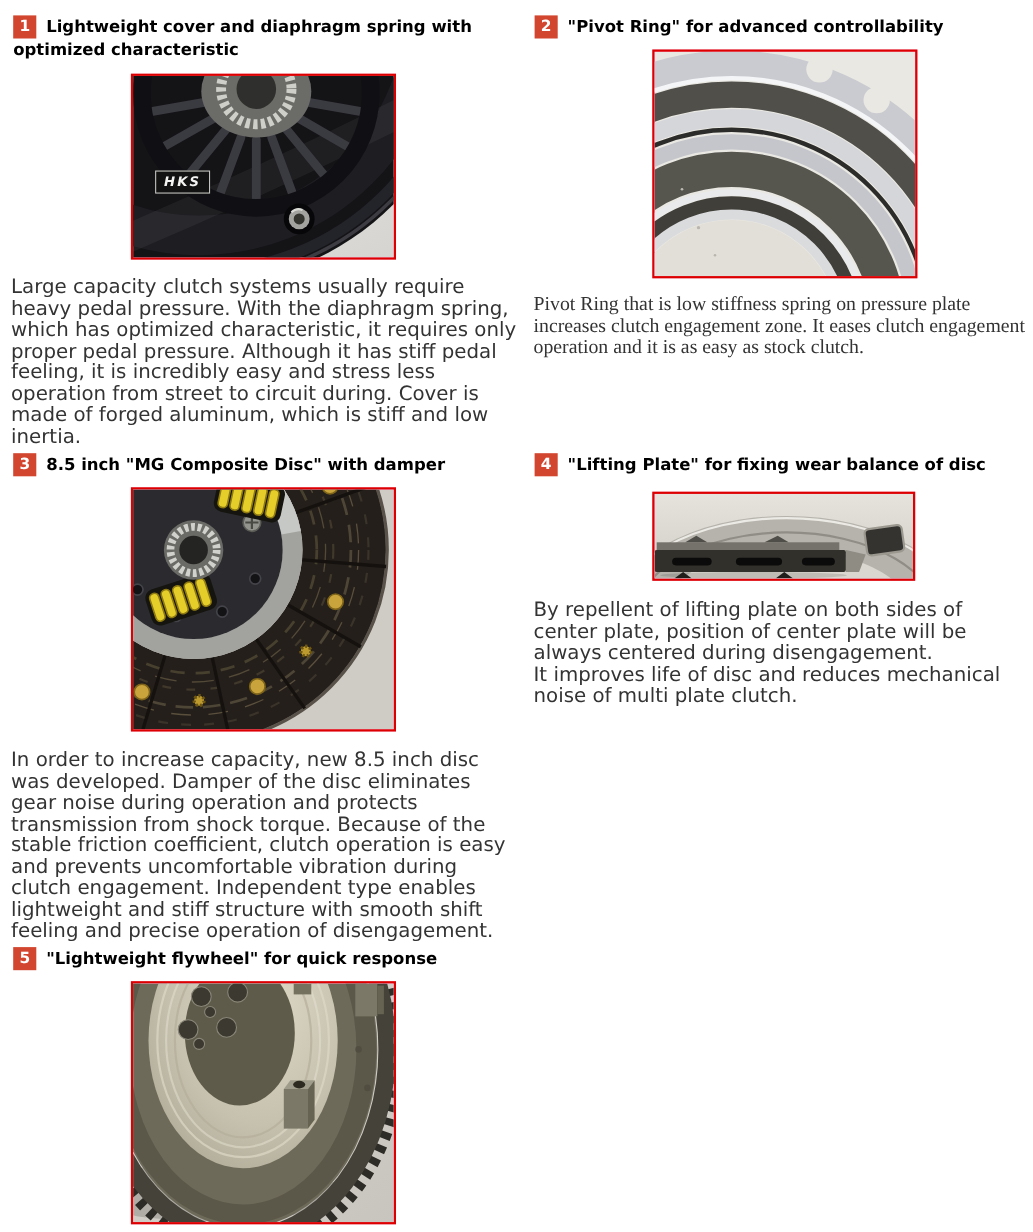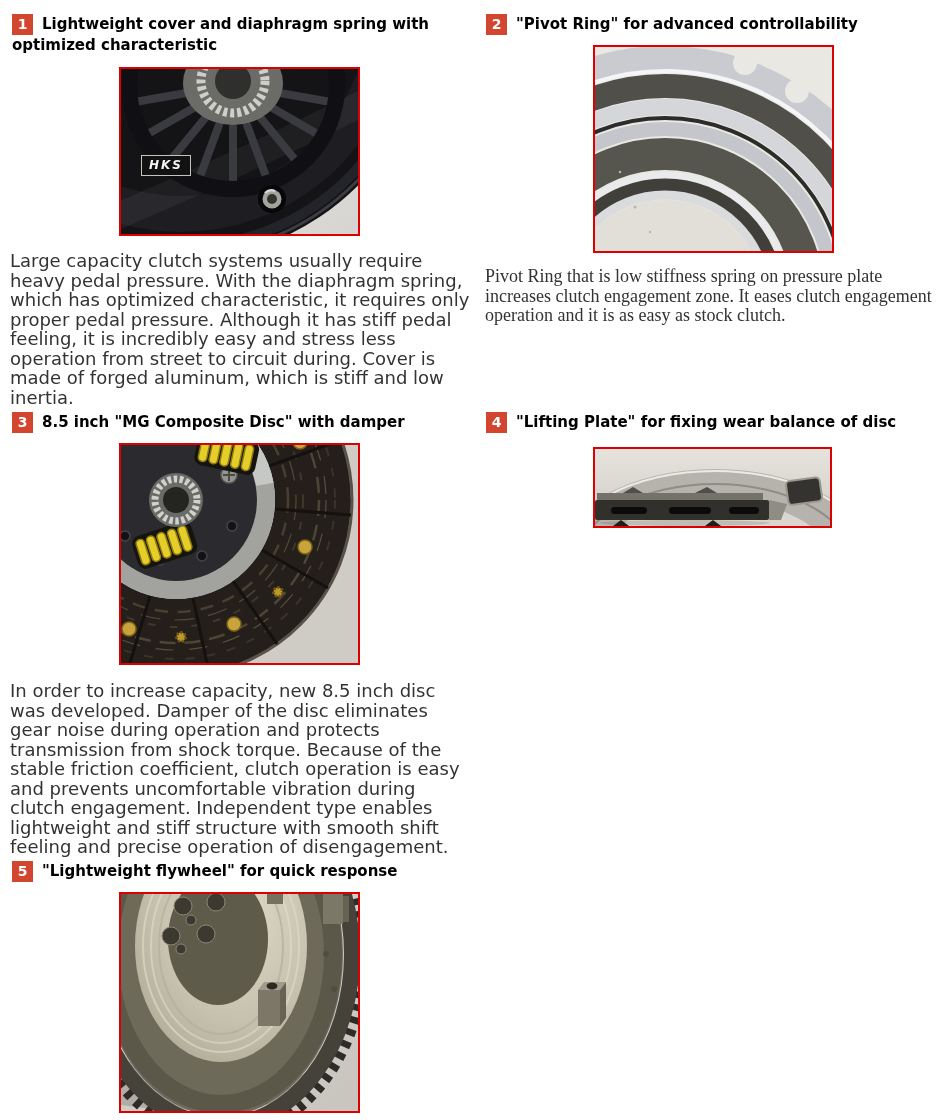--- a/index.html
+++ b/index.html
@@ -203,20 +203,22 @@
         <rect x="16" y="58" width="36" height="7" rx="3.5"></rect>
         <rect x="74" y="58" width="42" height="7" rx="3.5"></rect>
         <rect x="134" y="58" width="30" height="7" rx="3.5"></rect>
       </g>
       <polygon points="174,51 192,55 186,71 174,71" fill="#8e8c83"></polygon>
       <polygon points="26,71 34,77 18,77" fill="#1f1e1b"></polygon>
       <polygon points="118,71 126,77 110,77" fill="#1f1e1b"></polygon>
     </svg>
   </div>
 
+  <div class="sec-body" style="left:485px;top:545px;width:448px;">By repellent of lifting plate on both sides of center plate, position of center plate will be always centered during disengagement.
+It improves life of disc and reduces mechanical noise of multi plate clutch.</div>
 
   <div class="sec-heading" style="left:12px;top:861px;width:460px;">
     <span class="badge">5</span><span>"Lightweight flywheel" for quick response</span>
   </div>
 
   <div class="photo" style="left:119px;top:892px;width:241px;height:221px;">
     <svg width="237" height="217" viewBox="0 0 237 217">
       <defs>
         <linearGradient id="bg5" x1="0" y1="0" x2="1" y2="1">
           <stop offset="0" stop-color="#d8d5cf"></stop>

